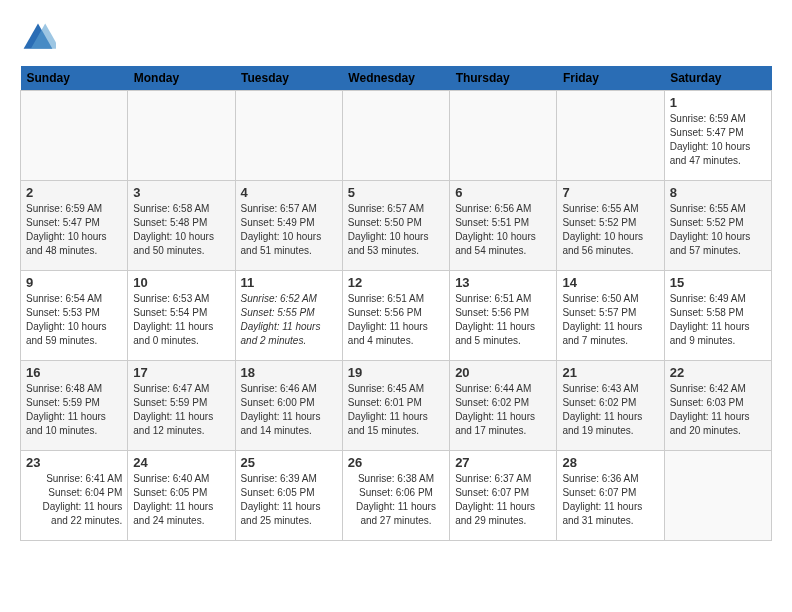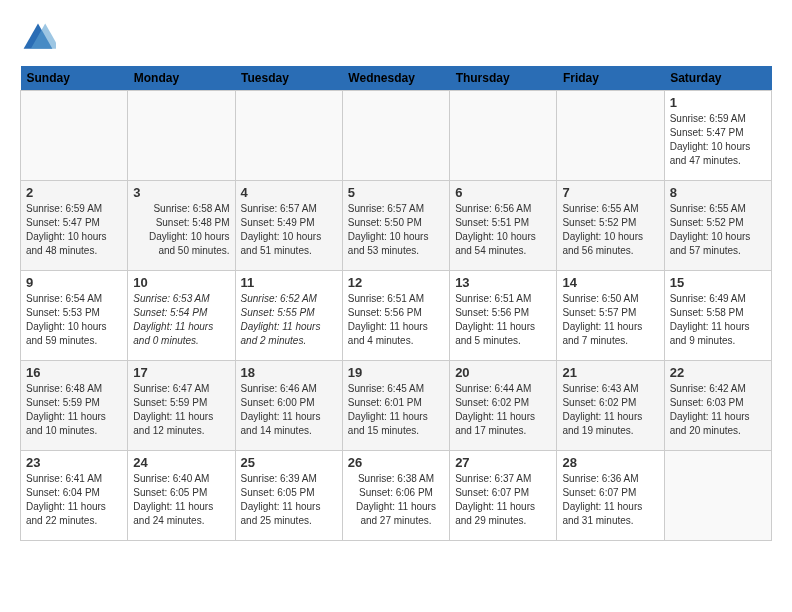--- a/index.html
+++ b/index.html
@@ -135,21 +135,21 @@
       <tr>
         <td>
           <div class="day-num">2</div>
           <div class="day-info" style="white-space: pre-line;">Sunrise: 6:59 AM
 Sunset: 5:47 PM
 Daylight: 10 hours
 and 48 minutes.</div>
         </td>
         <td>
           <div class="day-num">3</div>
-          <div class="day-info" style="white-space: pre-line; text-align: right;">Sunrise: 6:58 AM
+          <div class="day-info" style="white-space: pre-line;">Sunrise: 6:58 AM
 Sunset: 5:48 PM
 Daylight: 10 hours
 and 50 minutes.</div>
         </td>
         <td>
           <div class="day-num">4</div>
           <div class="day-info" style="white-space: pre-line;">Sunrise: 6:57 AM
 Sunset: 5:49 PM
 Daylight: 10 hours
 and 51 minutes.</div>
@@ -186,21 +186,21 @@
       <tr>
         <td>
           <div class="day-num">9</div>
           <div class="day-info" style="white-space: pre-line;">Sunrise: 6:54 AM
 Sunset: 5:53 PM
 Daylight: 10 hours
 and 59 minutes.</div>
         </td>
         <td>
           <div class="day-num">10</div>
-          <div class="day-info" style="white-space: pre-line; font-style: italic;">Sunrise: 6:53 AM
+          <div class="day-info" style="white-space: pre-line;">Sunrise: 6:53 AM
 Sunset: 5:54 PM
 Daylight: 11 hours
 and 0 minutes.</div>
         </td>
         <td>
           <div class="day-num">11</div>
           <div class="day-info" style="white-space: pre-line; font-style: italic;">Sunrise: 6:52 AM
 Sunset: 5:55 PM
 Daylight: 11 hours
 and 2 minutes.</div>
@@ -281,21 +281,21 @@
           <div class="day-num">22</div>
           <div class="day-info" style="white-space: pre-line;">Sunrise: 6:42 AM
 Sunset: 6:03 PM
 Daylight: 11 hours
 and 20 minutes.</div>
         </td>
       </tr>
       <tr>
         <td>
           <div class="day-num">23</div>
-          <div class="day-info" style="white-space: pre-line;">Sunrise: 6:41 AM
+          <div class="day-info" style="white-space: pre-line; text-align: right;">Sunrise: 6:41 AM
 Sunset: 6:04 PM
 Daylight: 11 hours
 and 22 minutes.</div>
         </td>
         <td>
           <div class="day-num">24</div>
           <div class="day-info" style="white-space: pre-line;">Sunrise: 6:40 AM
 Sunset: 6:05 PM
 Daylight: 11 hours
 and 24 minutes.</div>

